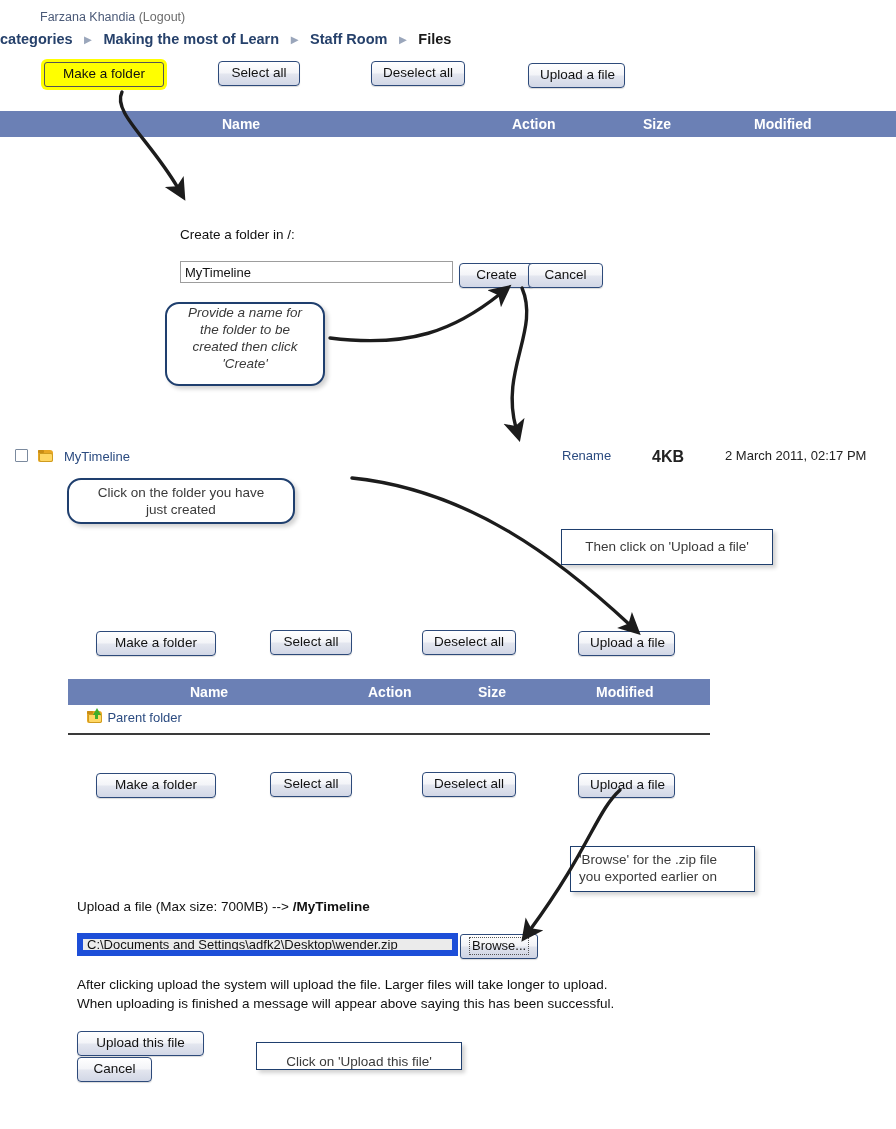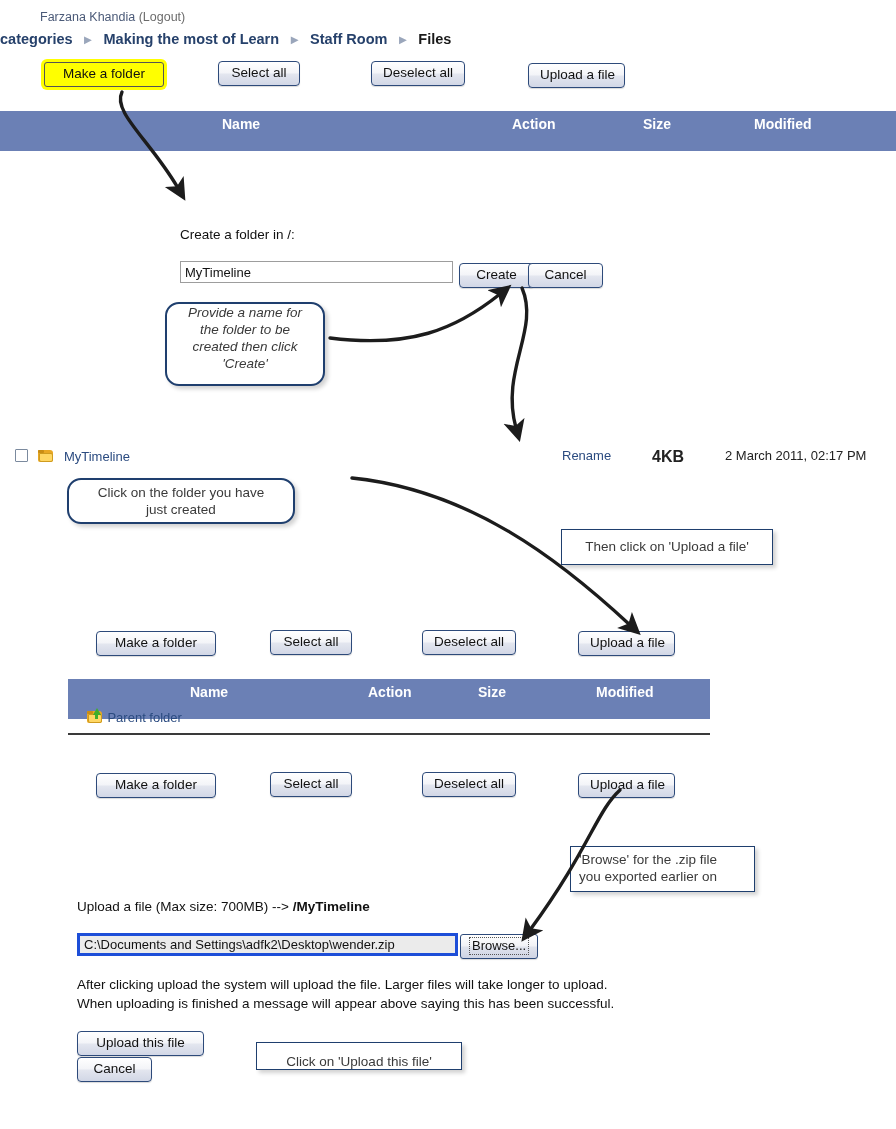--- a/index.html
+++ b/index.html
@@ -38,21 +38,21 @@
   .btn.hl{
     background:#ffff00;
     border:1px solid #555;
     box-shadow:0 0 0 3px #ffff00;
     border-radius:3px;
   }
 
   
   .tblhead{
     background:#6b80b5;color:#ffffff;font-weight:bold;font-size:14px;
-    height:40px;line-height:26px;
+    height:26px;line-height:26px;
   }
   .tblhead .col{position:absolute;top:0;}
 
   
   .rowtxt{font-size:13px;color:#2b4b80;}
   .rowtxt.meta{color:#222;}
 
   .chk{
     width:11px;height:11px;border:1px solid #7b8a9e;background:#fff;
     display:inline-block;vertical-align:-1px;border-radius:1px;
@@ -66,21 +66,21 @@
 
   .uparrow{position:absolute;left:6px;top:-3px;width:0;height:0;border-left:4px solid transparent;border-right:4px solid transparent;border-bottom:7px solid #3fae2a;}
   .uparrow2{position:absolute;left:8px;top:2px;width:3px;height:6px;background:#3fae2a;}
 
   
   .tinput{
     font-family:"Liberation Sans", sans-serif;font-size:13px;color:#111;
     background:#fff;border:1px solid #9d9d9d;
     padding:2px 4px;box-sizing:border-box;
   }
-  .tinput.grey{background:#ebebeb;border:3px solid #1d4ed8;}
+  .tinput.grey{background:#ebebeb;border:6px solid #1d4ed8;}
   .btn.browse{
     background:linear-gradient(#ffffff 0%,#f1f2f6 48%,#e0e3ec 52%,#cfd4e4 100%);
     border:1px solid #2d4a7a;border-radius:3px;padding:2px 8px 3px 8px;
     font-size:13px;
   }
   .btn.browse .inner{border:1px dotted #555;padding:0 2px;display:inline-block;}
 
   
   .callout{
     border:2px solid #1f3f6e;background:#ffffff;color:#3a3a3a;

